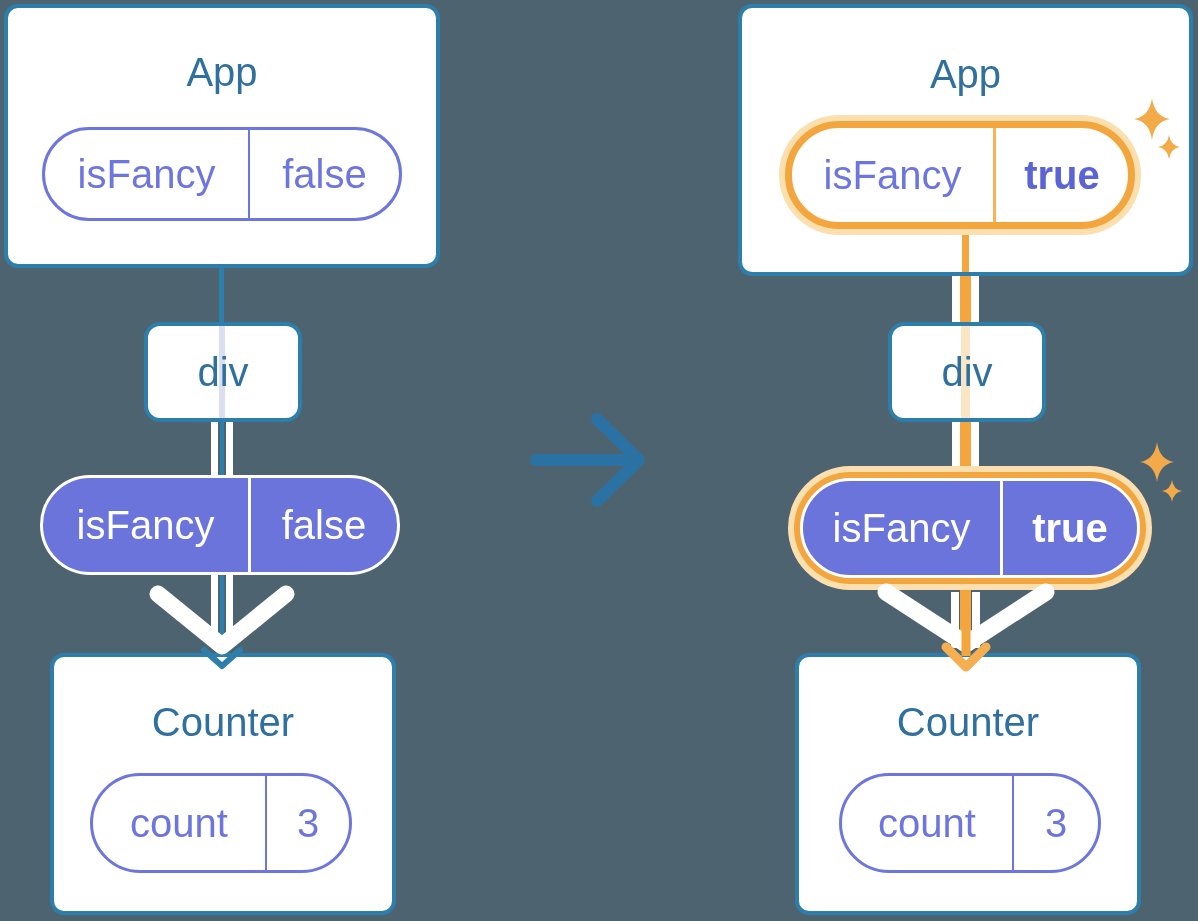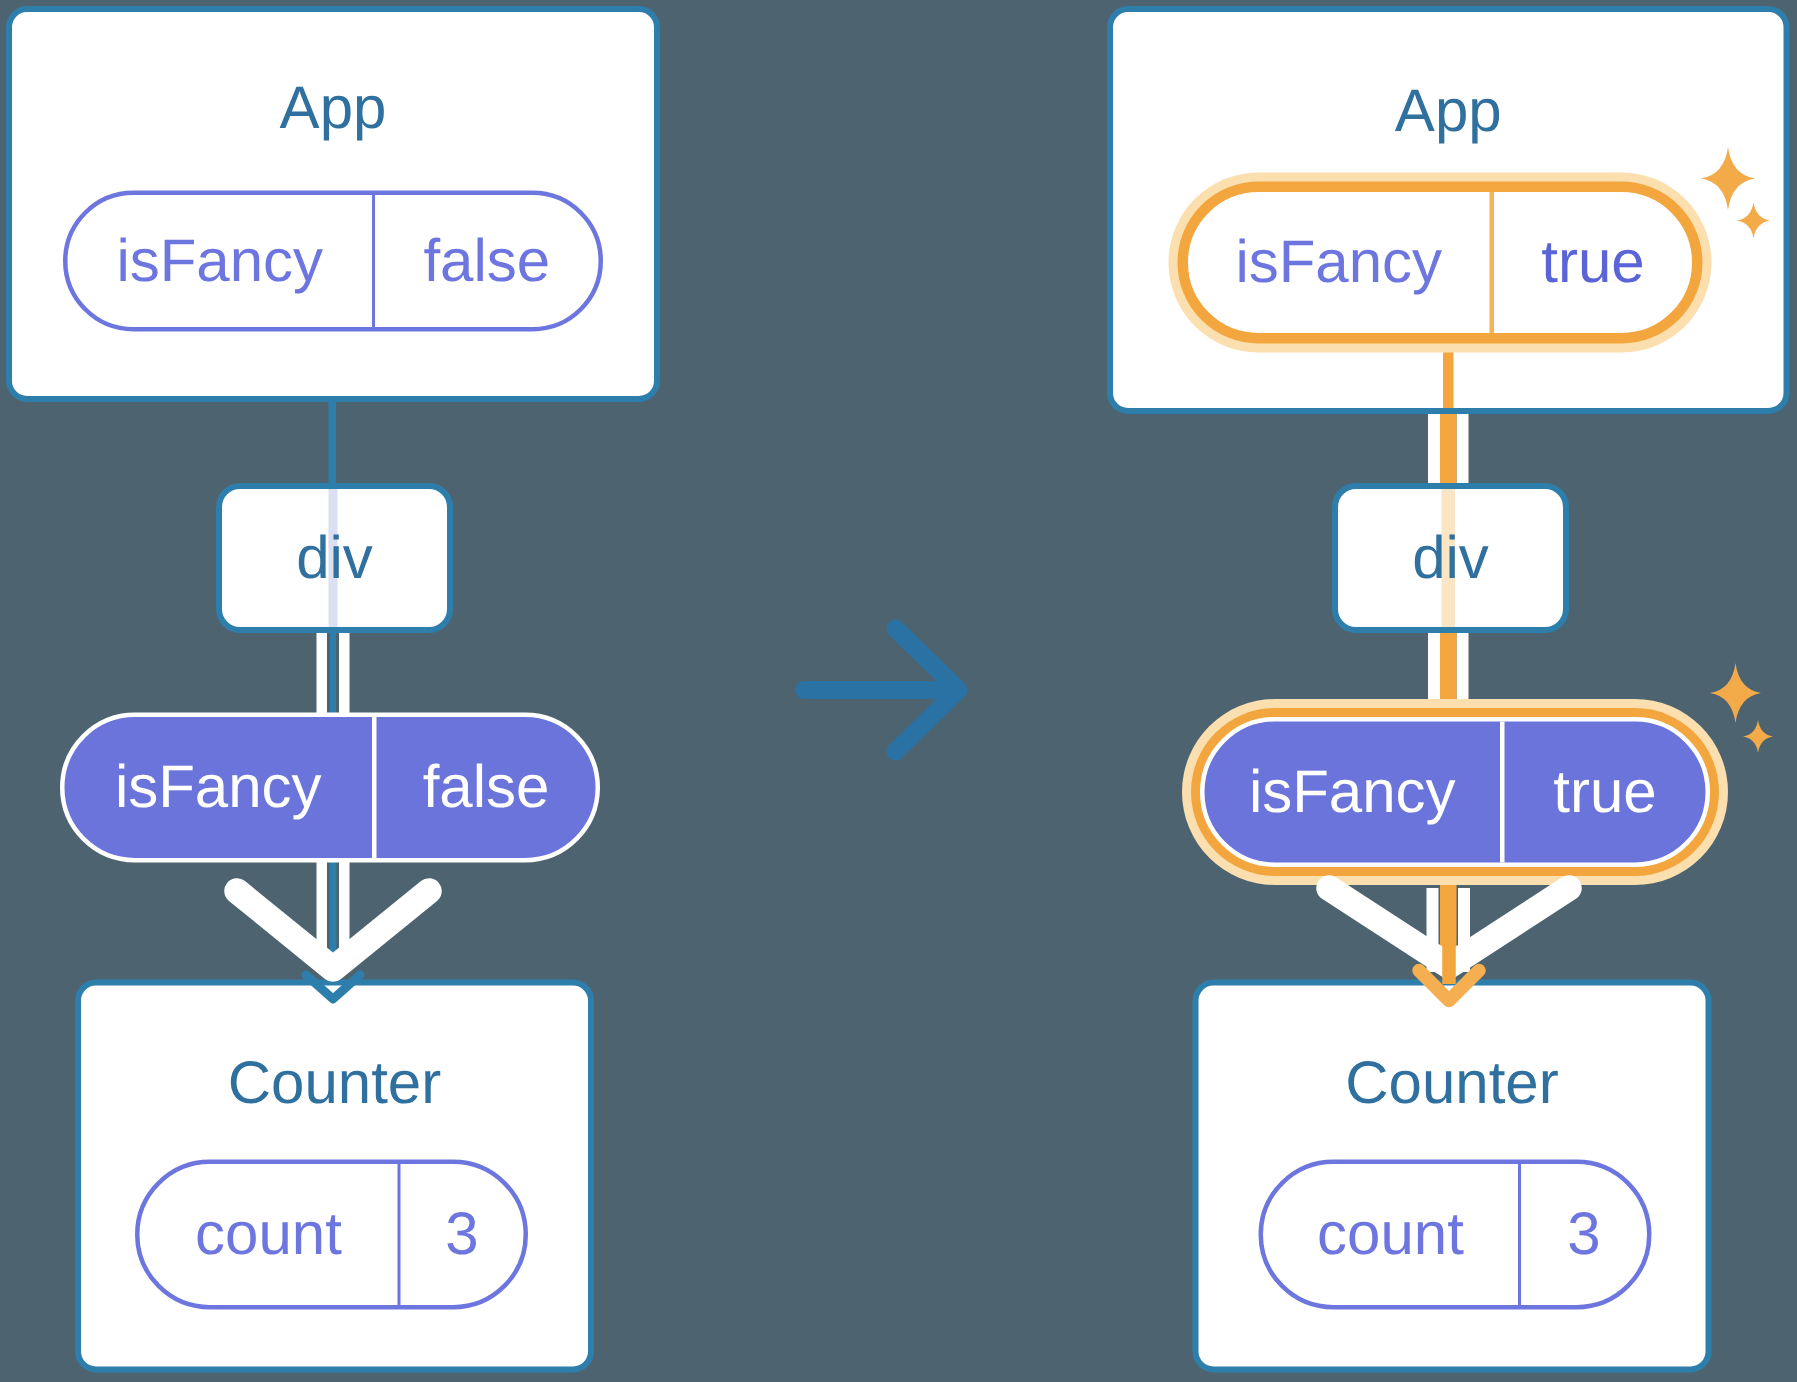--- a/index.html
+++ b/index.html
@@ -34,21 +34,21 @@
   .fancy-outline{
     background:#FFFFFF;border:7px solid #F2A63D;border-radius:62px;color:#6D76DF;
     box-shadow:0 0 0 6px #FBDFAE;
   }
   .fancy-outline .divider{width:3px;background:#F5B458;}
   .fancy-solid{
     background:#6A74DB;border:3px solid #FFFFFF;border-radius:60px;color:#FFFFFF;
     box-shadow:0 0 0 6px #F2A63D,0 0 0 12px #FBDFAE;
   }
   .fancy-solid .divider{width:3px;background:#FFFFFF;}
-  .bold-val{font-weight:400;}
+  .bold-val{font-weight:700;}
   .fancy-outline .bold-val{color:#5B64D6;}
   .in-card-thread{position:absolute;z-index:1;}
 </style>
 </head>
 <body>
 
 <div id="canvas">
 
   <svg id="svg-back" class="layer" width="1198" height="921" viewBox="0 0 1198 921">
 

